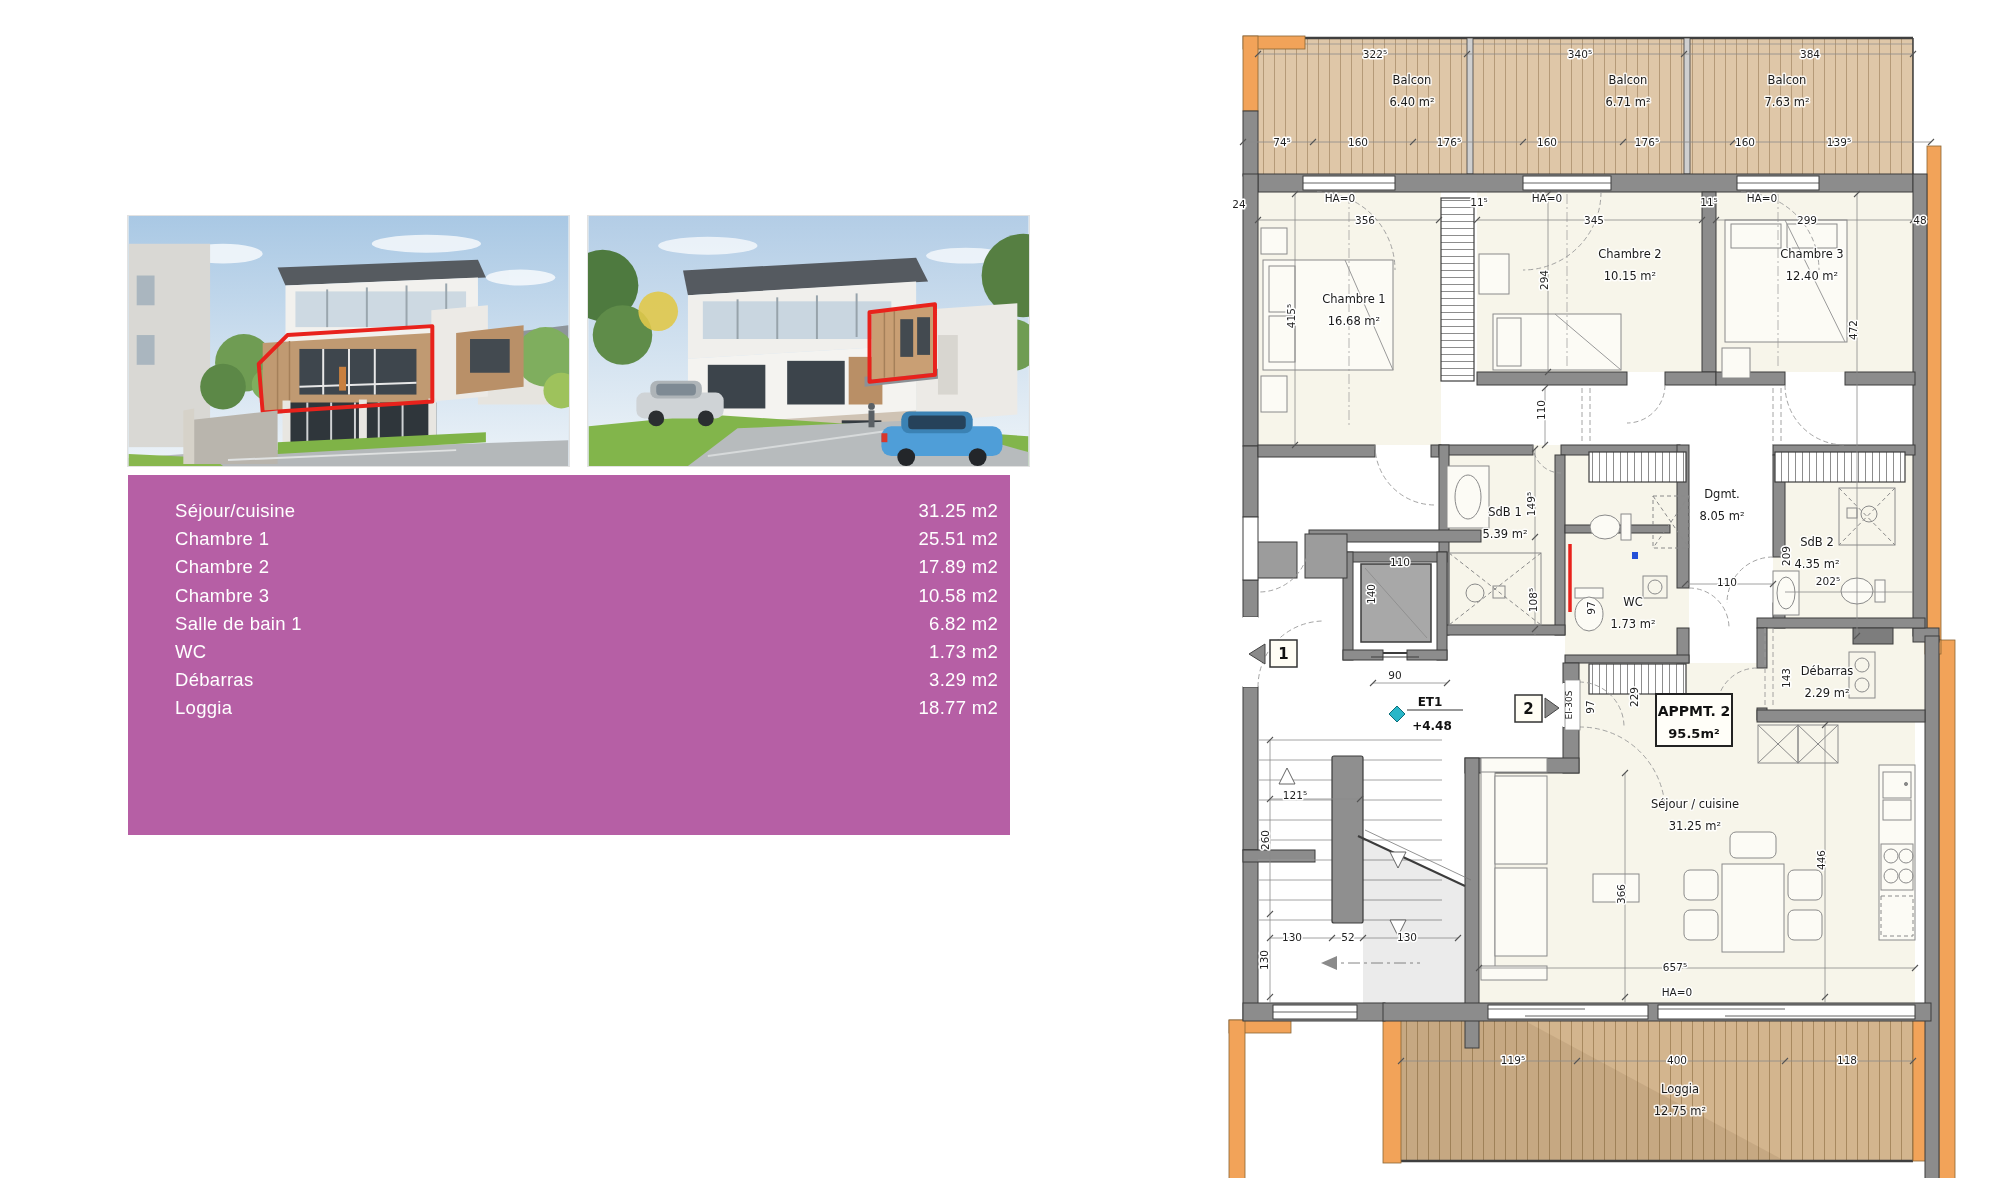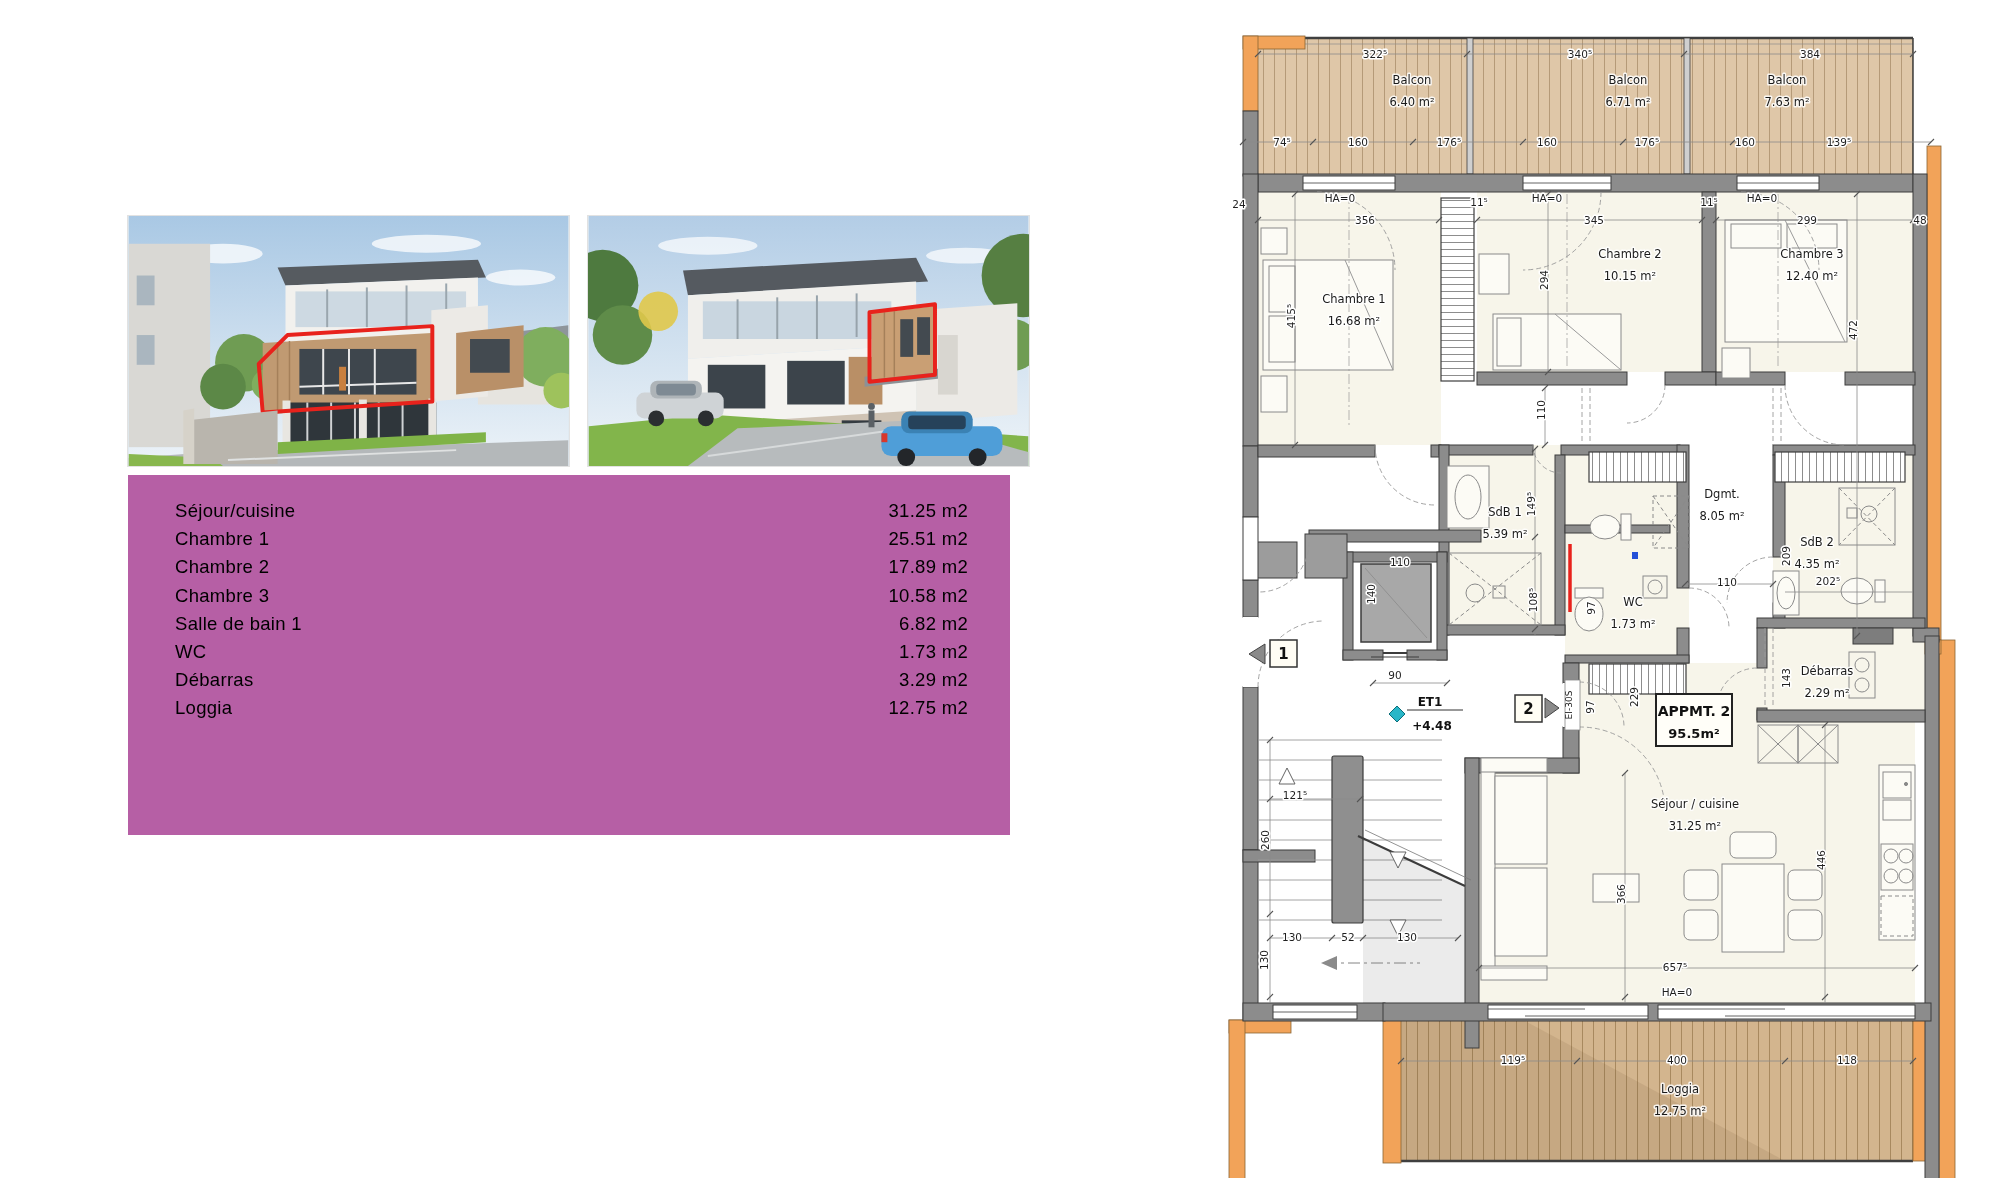--- a/index.html
+++ b/index.html
@@ -4,25 +4,25 @@
 <style>
   html,body{margin:0;padding:0}
   body{width:2016px;height:1178px;position:relative;background:#ffffff;
        font-family:"Liberation Sans",sans-serif;overflow:hidden}
   .photo{position:absolute;top:215px;width:443px;height:252px;
          border:1px solid #e2e2e2;box-sizing:border-box;background:#dfe9f0}
   #photo1{left:127px}
   #photo2{left:587px}
   .photo svg{display:block;width:100%;height:100%}
   .area-table{position:absolute;left:128px;top:475px;width:882px;height:360px;
-              background:#b65fa5;color:#000000;box-sizing:border-box;padding-top:22px}
+              background:#b65fa5;color:#ffffff;box-sizing:border-box;padding-top:22px}
   .trow{display:flex;justify-content:space-between;align-items:center;
         height:28.2px;font-size:18.5px;font-weight:500;letter-spacing:.3px}
   .trow .lbl{padding-left:47px}
-  .trow .val{padding-right:42px}
+  .trow .val{padding-right:12px}
   .plan{position:absolute;left:1225px;top:8px;width:770px;height:1170px}
   .plan svg{display:block}
   text{font-family:"DejaVu Sans",sans-serif}
   .dim{font-size:10.5px;fill:#1f1f1f;text-anchor:middle;
        paint-order:stroke;stroke:#ffffff;stroke-width:3px;stroke-linejoin:round}
   .rname,.rarea{font-size:11.5px;fill:#1a1a1a;text-anchor:middle;
        paint-order:stroke;stroke:rgba(255,255,255,.85);stroke-width:3px;stroke-linejoin:round}
   .apt-title{font-size:14px;font-weight:bold;text-anchor:middle;fill:#111}
   .apt-area{font-size:13px;font-weight:bold;text-anchor:middle;fill:#111}
   .marker-num{font-size:15px;font-weight:bold;text-anchor:middle;fill:#111}
@@ -216,21 +216,21 @@
     <div class="trow">
       <span class="lbl">WC</span>
       <span class="val">1.73 m2</span>
     </div>
     <div class="trow">
       <span class="lbl">Débarras</span>
       <span class="val">3.29 m2</span>
     </div>
     <div class="trow">
       <span class="lbl">Loggia</span>
-      <span class="val">12.75 m2</span>
+      <span class="val">18.77 m2</span>
     </div>
   </div>
 
 <div class="plan">
 <svg viewBox="0 0 770 1170" width="770" height="1170">
   <defs>
     <pattern id="deck" width="11" height="12" patternUnits="userSpaceOnUse">
       <rect width="11" height="12" fill="#dfc7a8"></rect>
           <line x1="5.5" y1="0" x2="5.5" y2="12" stroke="#b59a78" stroke-width="1"></line>
     </pattern>

